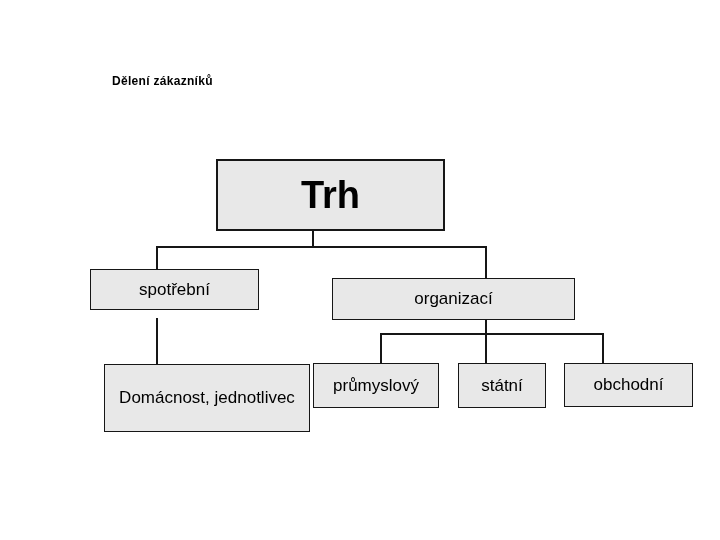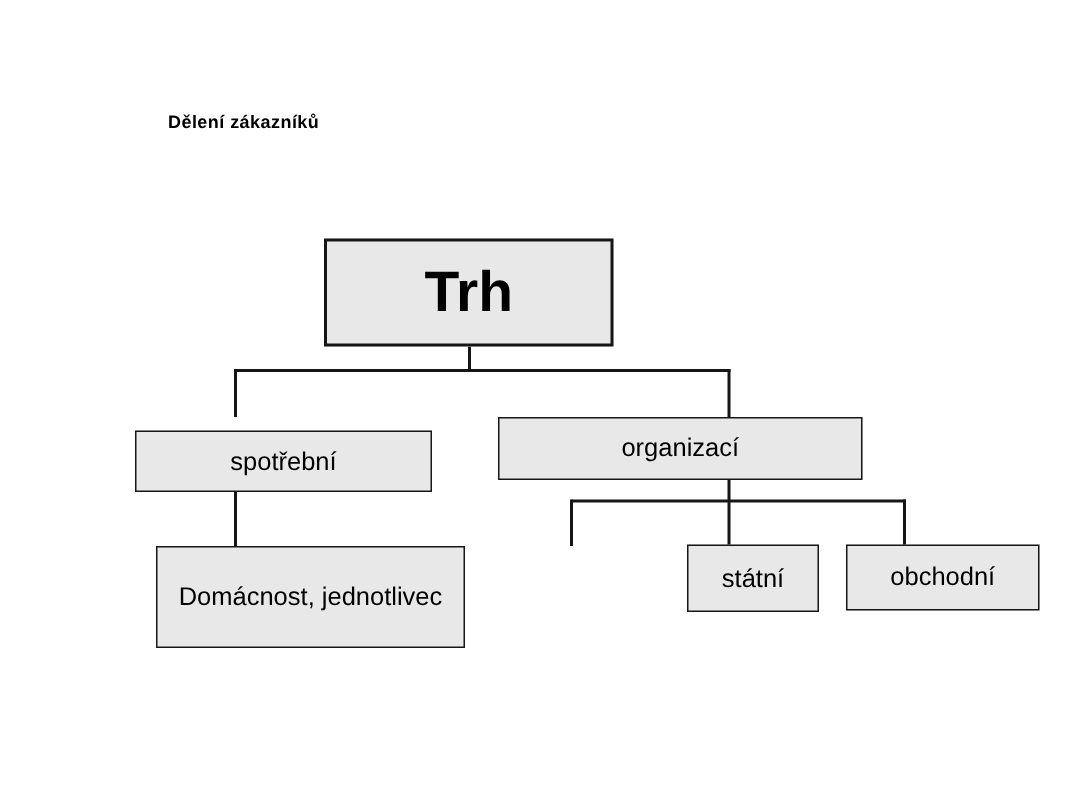--- a/index.html
+++ b/index.html
@@ -35,22 +35,22 @@
     justify-content: center;
     text-align: center;
     font-size: 17px;
     white-space: nowrap;
   }
   .node.root {
     border-width: 2px;
     font-size: 38px;
     font-weight: bold;
   }
-  .node.n-trh        { left: 216px; top: 159px; width: 193px; height: 72px; }
-  .node.n-spotrebni  { left:  90px; top: 287px; width: 198px; height: 41px; }
+  .node.n-trh        { left: 216px; top: 159px; width: 229px; height: 72px; }
+  .node.n-spotrebni  { left:  90px; top: 269px; width: 169px; height: 41px; }
   .node.n-organizaci { left: 332px; top: 278px; width: 243px; height: 42px; }
   .node.n-domacnost  { left:  79px; top: 364px; width: 206px; height: 68px; margin-left: 25px; }
   .node.n-prumyslovy { left: 313px; top: 363px; width: 126px; height: 45px; }
   .node.n-statni     { left: 458px; top: 363px; width:  88px; height: 45px; }
   .node.n-obchodni   { left: 564px; top: 363px; width: 129px; height: 44px; }
 
   .line {
     position: absolute;
     background: #161616;
   }
@@ -82,18 +82,19 @@
   <div class="line l-obch-in"></div>
 
   <div class="node root n-trh">Trh</div>
 
   <div class="node n-spotrebni">spotřební</div>
 
   <div class="node n-organizaci">organizací</div>
 
   <div class="node n-domacnost">Domácnost, jednotlivec</div>
 
+  <div class="node n-prumyslovy">průmyslový</div>
 
   <div class="node n-statni">státní</div>
 
   <div class="node n-obchodni">obchodní</div>
 
 </div>
 
 </body></html>

